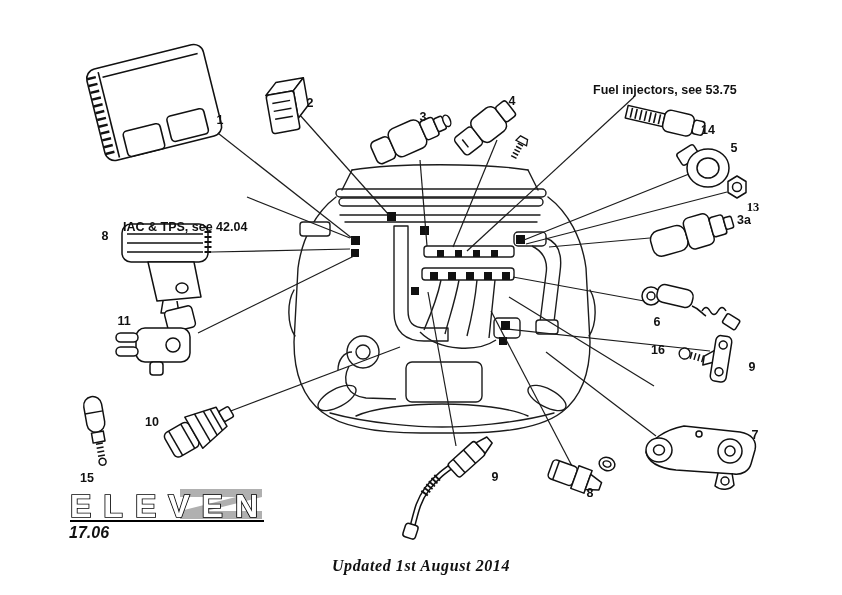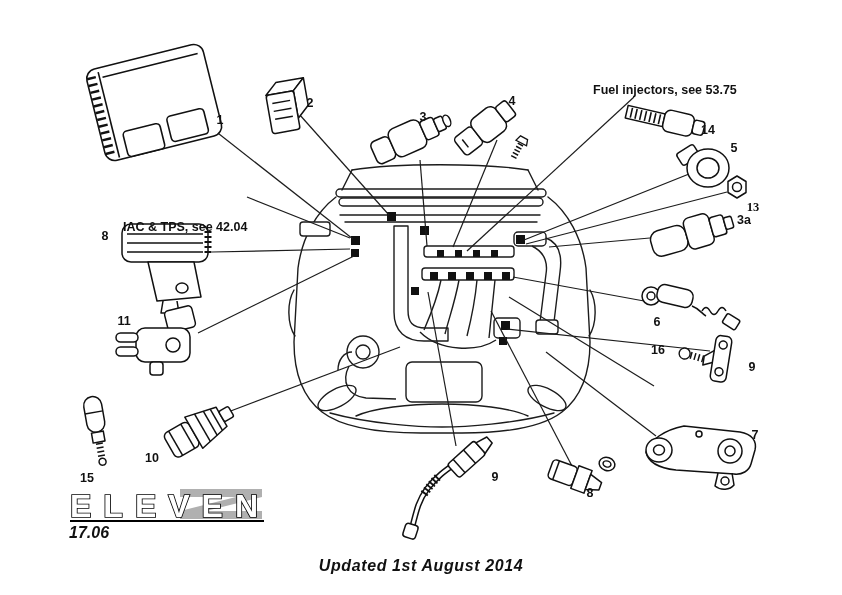--- a/index.html
+++ b/index.html
@@ -4,21 +4,21 @@
 <style>
   * { margin:0; padding:0; box-sizing:border-box; }
   html,body { background:#ffffff; }
   body { width:842px; height:595px; font-family:"Liberation Sans", sans-serif; }
   .page { position:relative; width:842px; height:595px; background:#fff; overflow:hidden; }
   svg.art { position:absolute; left:0; top:0; }
   .num { position:absolute; transform:translate(-50%,-50%); font-weight:bold; font-size:12.5px; color:#111; white-space:nowrap; }
   .lbl { position:absolute; font-weight:bold; font-size:12.5px; color:#111; white-space:nowrap; }
   .section-code { position:absolute; left:69px; top:524px; font-weight:bold; font-size:16px; color:#111;font-style:italic; }
   .footer { position:absolute; left:0; top:557px; width:100%; text-align:center;
-            font-family:Liberation Sans, sans-serif; font-style:italic; font-weight:bold;
+            font-family:Liberation Serif, serif; font-style:italic; font-weight:bold;
             font-size:16px; letter-spacing:0.6px; color:#111; }
 </style>
 </head>
 <body>
 
 <div class="page">
 
   <svg class="art" width="842" height="595" viewBox="0 0 842 595">
 
     <g fill="none" stroke="#1c1c1c" stroke-width="1.4" stroke-linecap="round" stroke-linejoin="round">
@@ -259,21 +259,21 @@
 
   <div class="num" style="left:220px; top:120px;">1</div>
   <div class="num" style="left:310px; top:103px;">2</div>
   <div class="num" style="left:423px; top:117px;">3</div>
   <div class="num" style="left:512px; top:101px;">4</div>
   <div class="num" style="left:734px; top:148px;">5</div>
   <div class="num" style="left:657px; top:322px;">6</div>
   <div class="num" style="left:755px; top:435px;">7</div>
   <div class="num" style="left:590px; top:493px;">8</div>
   <div class="num" style="left:495px; top:477px;">9</div>
-  <div class="num" style="left:152px; top:422px;margin-top:36px;">10</div>
+  <div class="num" style="left:152px; top:422px;">10</div>
   <div class="num" style="left:100px; top:321px;margin-left:24px;">11</div>
   <div class="num" style="left:105px; top:236px;">8</div>
   <div class="num" style="left:753px; top:207px;font-family:Liberation Serif, serif;">13</div>
   <div class="num" style="left:708px; top:130px;">14</div>
   <div class="num" style="left:87px;  top:478px;">15</div>
   <div class="num" style="left:658px; top:350px;">16</div>
   <div class="num" style="left:752px; top:367px;">9</div>
   <div class="num" style="left:744px; top:220px;">3a</div>
 
   <div class="lbl" style="left:593px; top:83px;">Fuel injectors, see 53.75</div>

